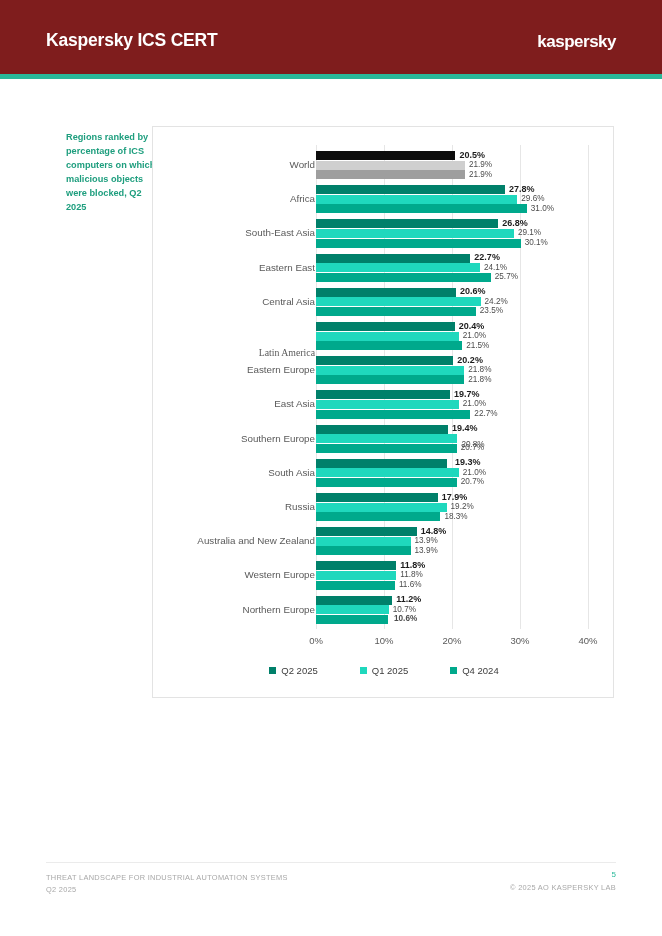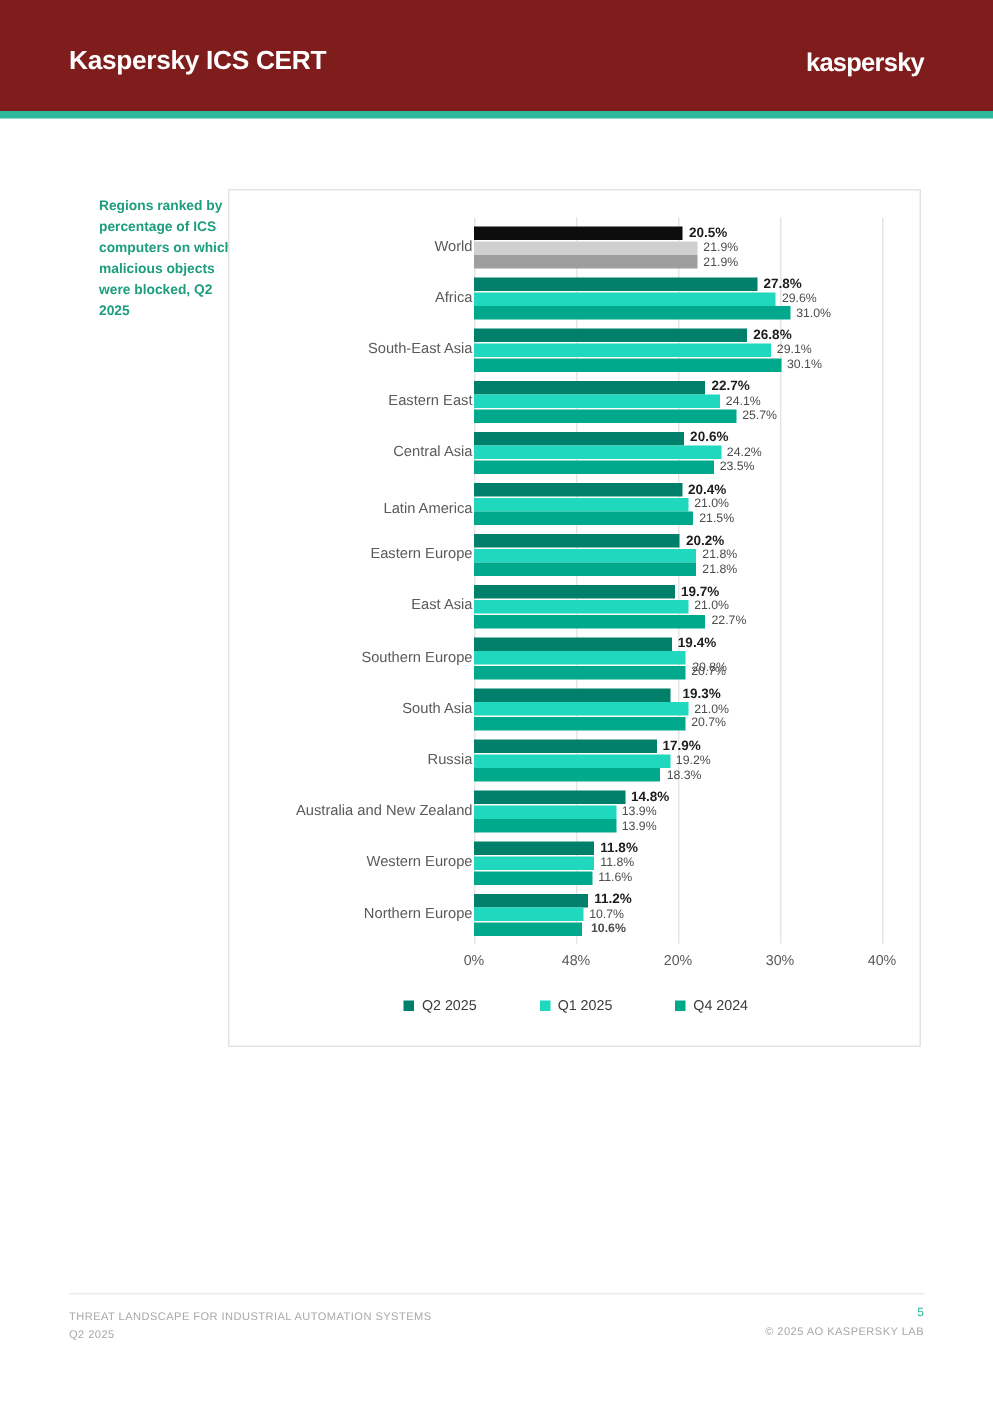--- a/index.html
+++ b/index.html
@@ -102,21 +102,21 @@
 </div>
 <div class="accent-strip"></div>
 
 <div class="caption">Regions ranked by percentage of ICS computers on which malicious objects were blocked, Q2 2025</div>
 
 <div class="chart-panel">
   <div class="plot" id="plot">
       <div class="gridline" style="left: 163px;"></div>
       <div class="axis-tick" style="left: 163px;">0%</div>
       <div class="gridline" style="left: 231px;"></div>
-      <div class="axis-tick" style="left: 231px;">48%</div>
+      <div class="axis-tick" style="left: 231px;">10%</div>
       <div class="gridline" style="left: 299px;"></div>
       <div class="axis-tick" style="left: 299px;">20%</div>
       <div class="gridline" style="left: 367px;"></div>
       <div class="axis-tick" style="left: 367px;">30%</div>
       <div class="gridline" style="left: 435px;"></div>
       <div class="axis-tick" style="left: 435px;">40%</div>
       <div class="row" style="top: 24px; height: 28.2px;">
         <div class="row-label" style="top: 8.1px;">World</div>
         <div class="bar" style="left: 163px; top: 0px; width: 139.4px; background: rgb(13, 13, 13);"></div>
         <div class="bar-val primary" style="left: 306.4px; top: -1.5px;">20.5%</div>
@@ -155,21 +155,21 @@
       <div class="row" style="top: 160.8px; height: 28.2px;">
         <div class="row-label" style="top: 8.1px;">Central Asia</div>
         <div class="bar" style="left: 163px; top: 0px; width: 140.08px; background: rgb(0, 128, 106);"></div>
         <div class="bar-val primary" style="left: 307.08px; top: -1.5px;">20.6%</div>
         <div class="bar" style="left: 163px; top: 9.6px; width: 164.56px; background: rgb(31, 216, 189);"></div>
         <div class="bar-val" style="left: 331.56px; top: 9.1px;">24.2%</div>
         <div class="bar" style="left: 163px; top: 19.2px; width: 159.8px; background: rgb(0, 169, 140);"></div>
         <div class="bar-val" style="left: 326.8px; top: 18.7px;">23.5%</div>
       </div>
       <div class="row" style="top: 195px; height: 28.2px;">
-        <div class="row-label" style="top: 12px;">Latin America</div>
+        <div class="row-label" style="top: 25px; font-family: Liberation Serif, serif;">Latin America</div>
         <div class="bar" style="left: 163px; top: 0px; width: 138.72px; background: rgb(0, 128, 106);"></div>
         <div class="bar-val primary" style="left: 305.72px; top: -1.5px;">20.4%</div>
         <div class="bar" style="left: 163px; top: 9.6px; width: 142.8px; background: rgb(31, 216, 189);"></div>
         <div class="bar-val" style="left: 309.8px; top: 9.1px;">21.0%</div>
         <div class="bar" style="left: 163px; top: 19.2px; width: 146.2px; background: rgb(0, 169, 140);"></div>
         <div class="bar-val" style="left: 313.2px; top: 18.7px;">21.5%</div>
       </div>
       <div class="row" style="top: 229.2px; height: 28.2px;">
         <div class="row-label" style="top: 8.1px;">Eastern Europe</div>
         <div class="bar" style="left: 163px; top: 0px; width: 137.36px; background: rgb(0, 128, 106);"></div>

